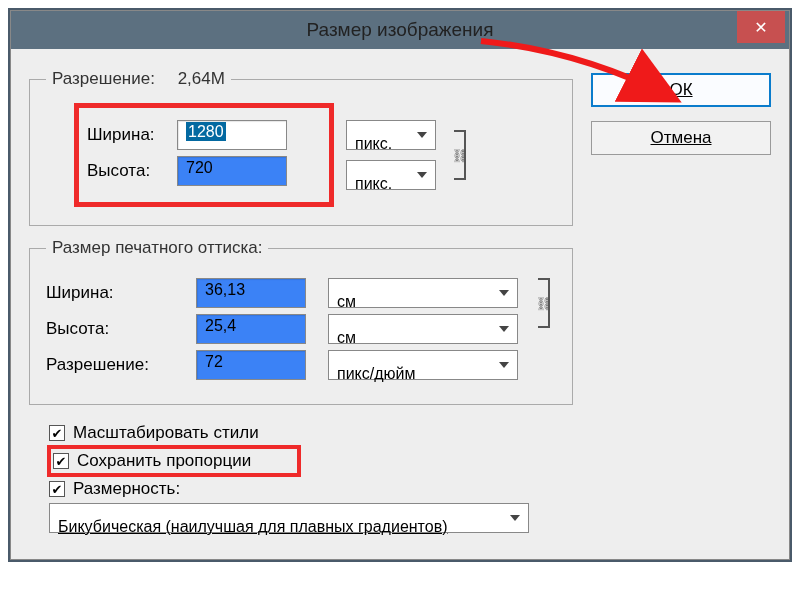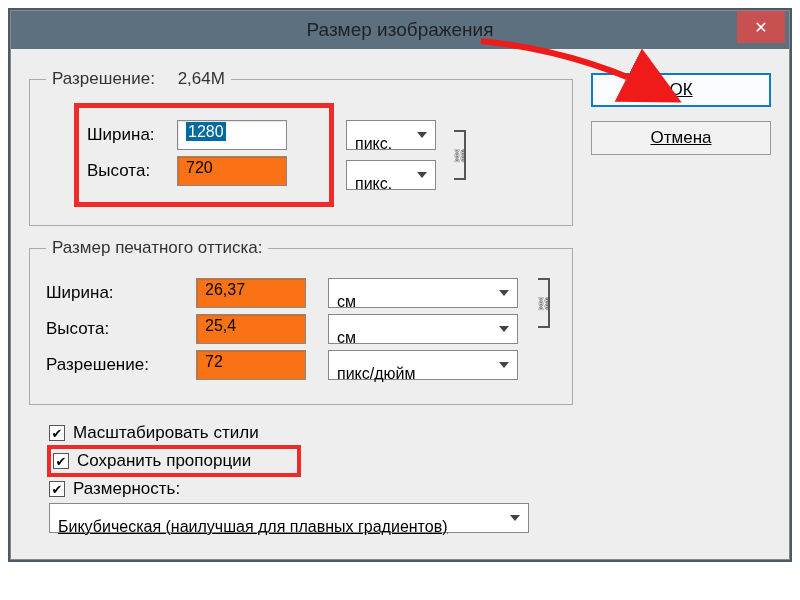--- a/index.html
+++ b/index.html
@@ -67,21 +67,21 @@
     display: flex;
     align-items: center;
     gap: 10px;
     margin: 6px 0;
   }
   .row-label { width: 120px; font-size: 17px; }
   .row-label.wide { width: 140px; }
   .input {
     width: 110px;
     height: 30px;
-    background: #f97316;
+    background: #3b82f6;
     border: 1px solid #888;
     padding: 2px 8px;
     font-size: 16px;
     box-shadow: inset 1px 1px 1px rgba(0,0,0,0.1);
   }
   .input.selected { background: #fff; }
   .input.selected span.hl { background:#0369a1; color:#fff; padding: 1px 2px;}
   .select {
     height: 30px;
     background: #fff;
@@ -205,21 +205,21 @@
         </div>
       </fieldset>
 
       <fieldset>
         <legend>Размер печатного оттиска:</legend>
 
         <div style="display:flex;align-items:flex-start;gap:12px;">
           <div style="flex:1;">
             <div class="row">
               <div class="row-label wide">Ширина:</div>
-              <div class="input">26,37</div>
+              <div class="input">36,13</div>
               <div class="select med">см</div>
             </div>
             <div class="row">
               <div class="row-label wide">Высота:</div>
               <div class="input">25,4</div>
               <div class="select med">см</div>
             </div>
             <div class="row">
               <div class="row-label wide">Разрешение:</div>
               <div class="input">72</div>

